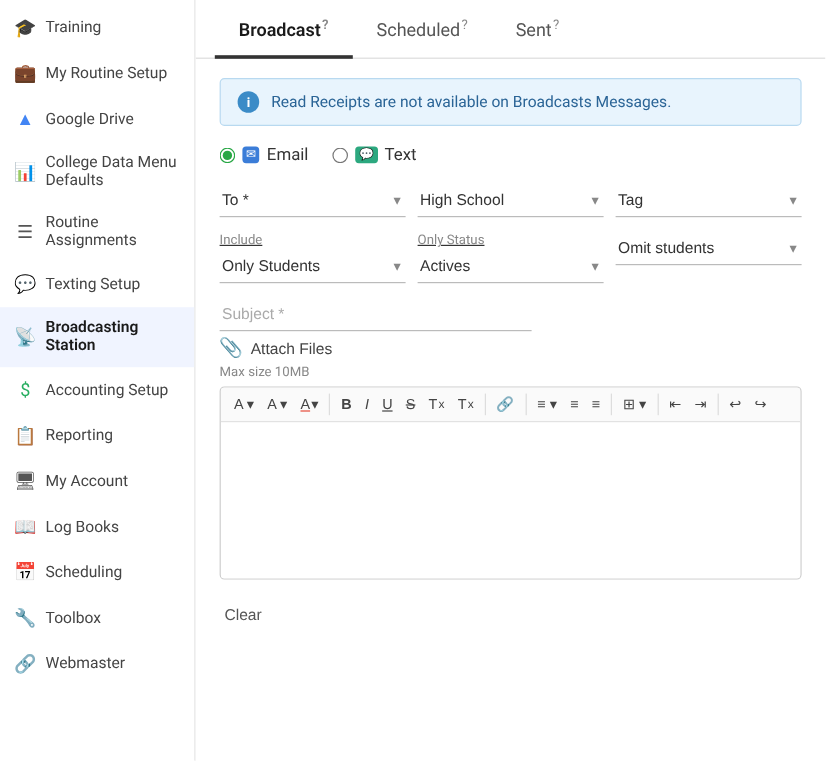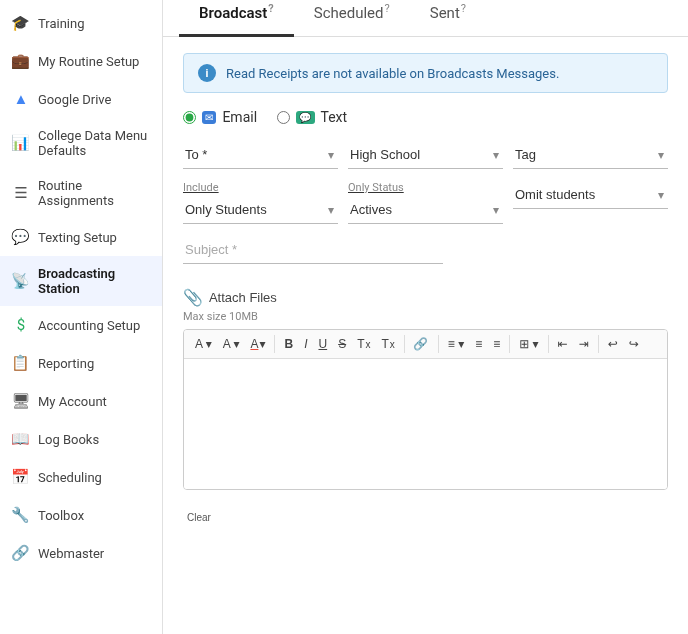--- a/index.html
+++ b/index.html
@@ -46,21 +46,21 @@
       background: #fff;
     }
 
     
     .tabs {
       display: flex;
       border-bottom: 1px solid #ddd;
       padding: 0 16px;
     }
     .tab {
-      padding: 2px 20px 12px;
+      padding: 14px 20px 12px;
       cursor: pointer;
       color: #555;
       font-size: 15px;
       border-bottom: 3px solid transparent;
       margin-bottom: -1px;
       text-align: right;
     }
     .tab.active {
       color: #1a1a1a;
       font-weight: 600;
@@ -174,21 +174,21 @@
 
     
     .subject-input {
       width: 100%;
       max-width: 260px;
       border: none;
       border-bottom: 1px solid #bbb;
       padding: 6px 2px;
       font-size: 13px;
       outline: none;
-      margin-bottom: 24px;
+      margin-bottom: 4px;
     }
     .subject-input::placeholder { color: #aaa; }
 
     
     .attach-area {
       margin-bottom: 6px;
     }
     .attach-btn {
       display: flex;
       align-items: center;
@@ -255,21 +255,21 @@
     
     .footer-btns {
       display: flex;
       gap: 10px;
       margin-top: 4px;
     }
     .btn-clear {
       background: none;
       border: none;
       color: #555;
-      font-size: 10px;
+      font-size: 13px;
       cursor: pointer;
       padding: 6px 4px;
     }
     .btn-send {
       background: #2c5282;
       color: #fff;
       border: none;
       border-radius: 4px;
       padding: 7px 20px;
       font-size: 13px;

